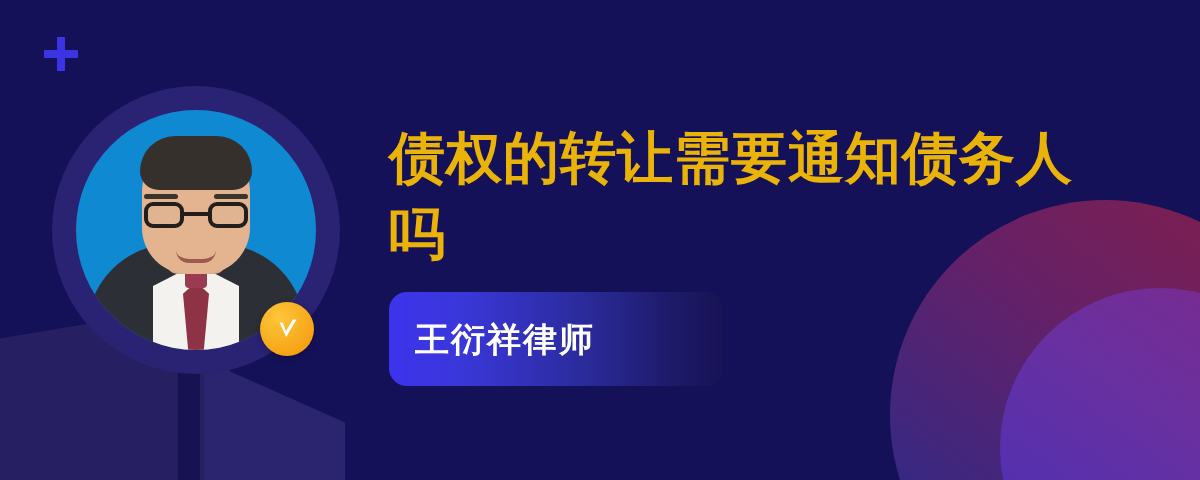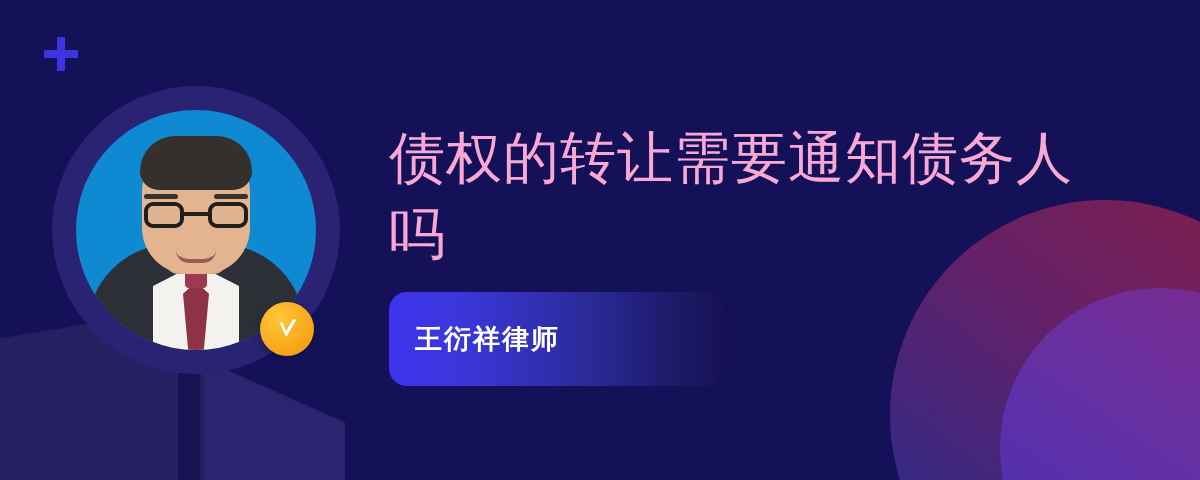--- a/index.html
+++ b/index.html
@@ -259,41 +259,41 @@
 
   
   .content {
     position: absolute;
     left: 389px;
     top: 120px;
     width: 700px;
   }
   .headline {
     margin: 0;
-    color: #f9a8d4;
+    color: #eab308;
     font-size: 56px;
     line-height: 76px;
-    font-weight: normal;
+    font-weight: bold;
     letter-spacing: 1px;
     white-space: pre-wrap;
   }
   .name-chip {
     display: inline-flex;
     align-items: center;
     margin-top: 20px;
     height: 94px;
     min-width: 334px;
     padding: 0 28px 0 26px;
     box-sizing: border-box;
     border-radius: 18px;
     background: linear-gradient(90deg, #3c34ec 0%, #3a37d9 22%, #2b2b9c 58%, #1d1a68 85%, #181355 100%);
   }
   .name-chip-text {
     color: #ffffff;
-    font-size: 27px;
+    font-size: 34px;
     font-weight: bold;
     letter-spacing: 2px;
     line-height: 1;
   }
 </style>
 </head>
 <body>
 
 <div class="stage">
 

